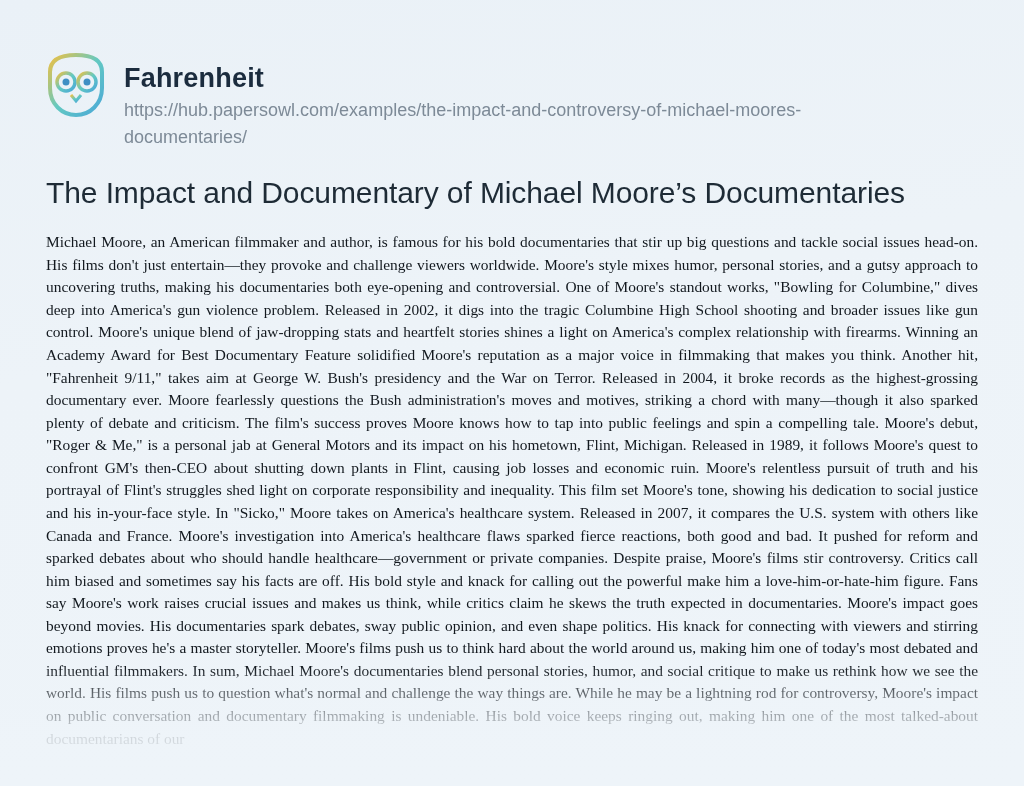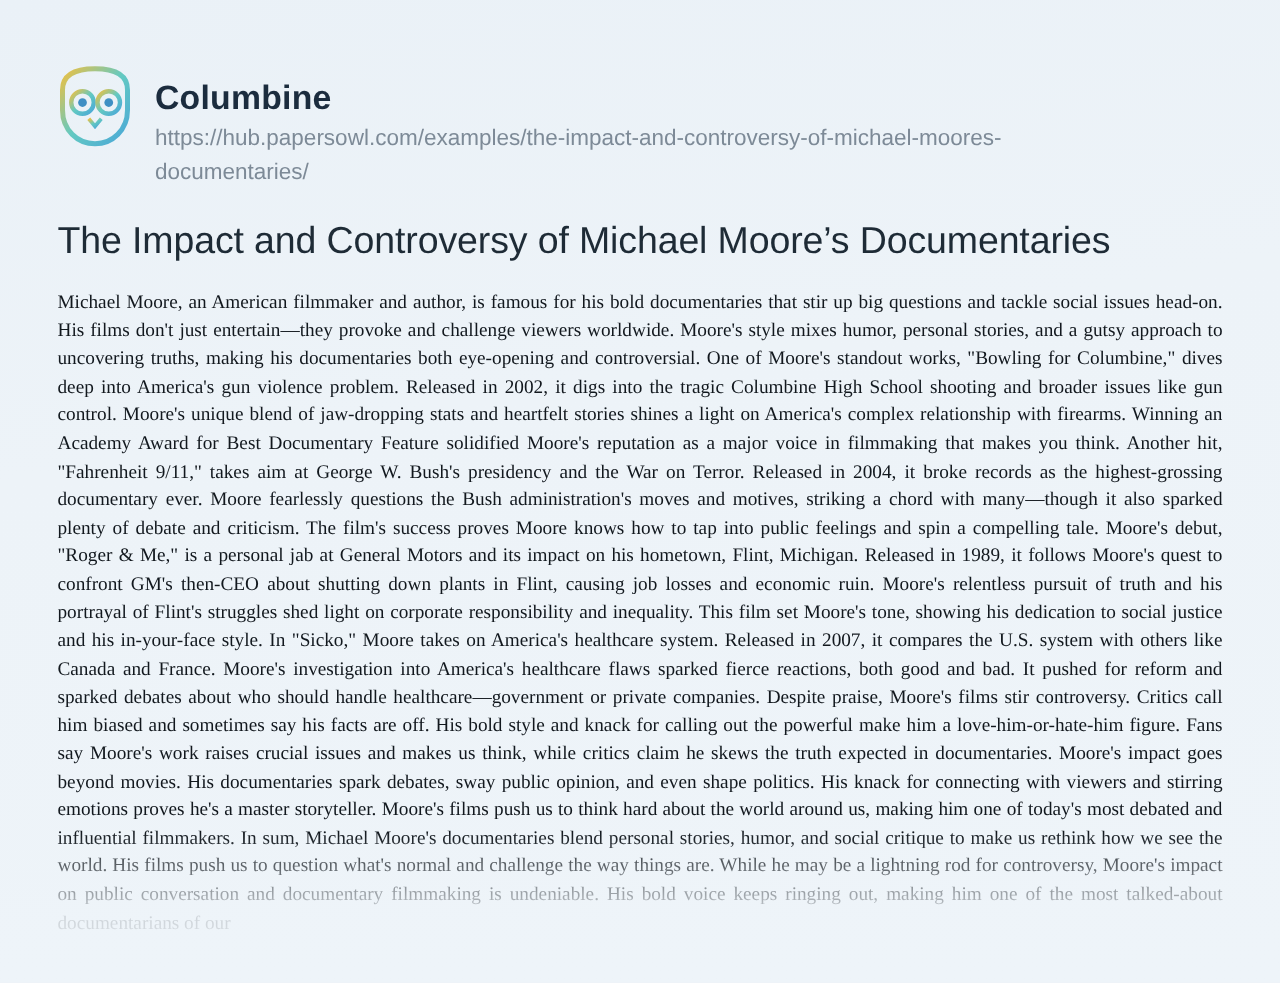--- a/index.html
+++ b/index.html
@@ -100,24 +100,24 @@
         </defs>
         <path d="M6 20 C6 8 16 3 32 3 C48 3 58 8 58 20 L58 36 C58 52 46 63 32 63 C18 63 6 52 6 36 Z" fill="none" stroke="url(#owlgrad)" stroke-width="4"></path>
         <circle cx="22" cy="30" r="9" fill="none" stroke="url(#owlgrad)" stroke-width="3.5"></circle>
         <circle cx="43" cy="30" r="9" fill="none" stroke="url(#owlgrad)" stroke-width="3.5"></circle>
         <circle cx="22" cy="30" r="3.5" fill="#3f8fc4"></circle>
         <circle cx="43" cy="30" r="3.5" fill="#3f8fc4"></circle>
         <path d="M27 43 L32 49 L37 43" fill="none" stroke="url(#owlgrad)" stroke-width="3"></path>
       </svg>
     </div>
     <div class="brandblock">
-      <div class="brandname">Columbine</div>
+      <div class="brandname">Fahrenheit</div>
       <div class="url">https://hub.papersowl.com/examples/the-impact-and-controversy-of-michael-moores-documentaries/</div>
     </div>
   </div>
 
   <div class="content">
-    <h1 class="title">The Impact and Controversy of Michael Moore’s Documentaries</h1>
+    <h1 class="title">The Impact and Documentary of Michael Moore’s Documentaries</h1>
     <p class="body-text">Michael Moore, an American filmmaker and author, is famous for his bold documentaries that stir up big questions and tackle social issues head-on. His films don't just entertain—they provoke and challenge viewers worldwide. Moore's style mixes humor, personal stories, and a gutsy approach to uncovering truths, making his documentaries both eye-opening and controversial. One of Moore's standout works, "Bowling for Columbine," dives deep into America's gun violence problem. Released in 2002, it digs into the tragic Columbine High School shooting and broader issues like gun control. Moore's unique blend of jaw-dropping stats and heartfelt stories shines a light on America's complex relationship with firearms. Winning an Academy Award for Best Documentary Feature solidified Moore's reputation as a major voice in filmmaking that makes you think. Another hit, "Fahrenheit 9/11," takes aim at George W. Bush's presidency and the War on Terror. Released in 2004, it broke records as the highest-grossing documentary ever. Moore fearlessly questions the Bush administration's moves and motives, striking a chord with many—though it also sparked plenty of debate and criticism. The film's success proves Moore knows how to tap into public feelings and spin a compelling tale. Moore's debut, "Roger &amp; Me," is a personal jab at General Motors and its impact on his hometown, Flint, Michigan. Released in 1989, it follows Moore's quest to confront GM's then-CEO about shutting down plants in Flint, causing job losses and economic ruin. Moore's relentless pursuit of truth and his portrayal of Flint's struggles shed light on corporate responsibility and inequality. This film set Moore's tone, showing his dedication to social justice and his in-your-face style. In "Sicko," Moore takes on America's healthcare system. Released in 2007, it compares the U.S. system with others like Canada and France. Moore's investigation into America's healthcare flaws sparked fierce reactions, both good and bad. It pushed for reform and sparked debates about who should handle healthcare—government or private companies. Despite praise, Moore's films stir controversy. Critics call him biased and sometimes say his facts are off. His bold style and knack for calling out the powerful make him a love-him-or-hate-him figure. Fans say Moore's work raises crucial issues and makes us think, while critics claim he skews the truth expected in documentaries. Moore's impact goes beyond movies. His documentaries spark debates, sway public opinion, and even shape politics. His knack for connecting with viewers and stirring emotions proves he's a master storyteller. Moore's films push us to think hard about the world around us, making him one of today's most debated and influential filmmakers. In sum, Michael Moore's documentaries blend personal stories, humor, and social critique to make us rethink how we see the world. His films push us to question what's normal and challenge the way things are. While he may be a lightning rod for controversy, Moore's impact on public conversation and documentary filmmaking is undeniable. His bold voice keeps ringing out, making him one of the most talked-about documentarians of our</p>
   </div>
 
   <div class="fade"></div>
 </div>
 
 </body></html>

